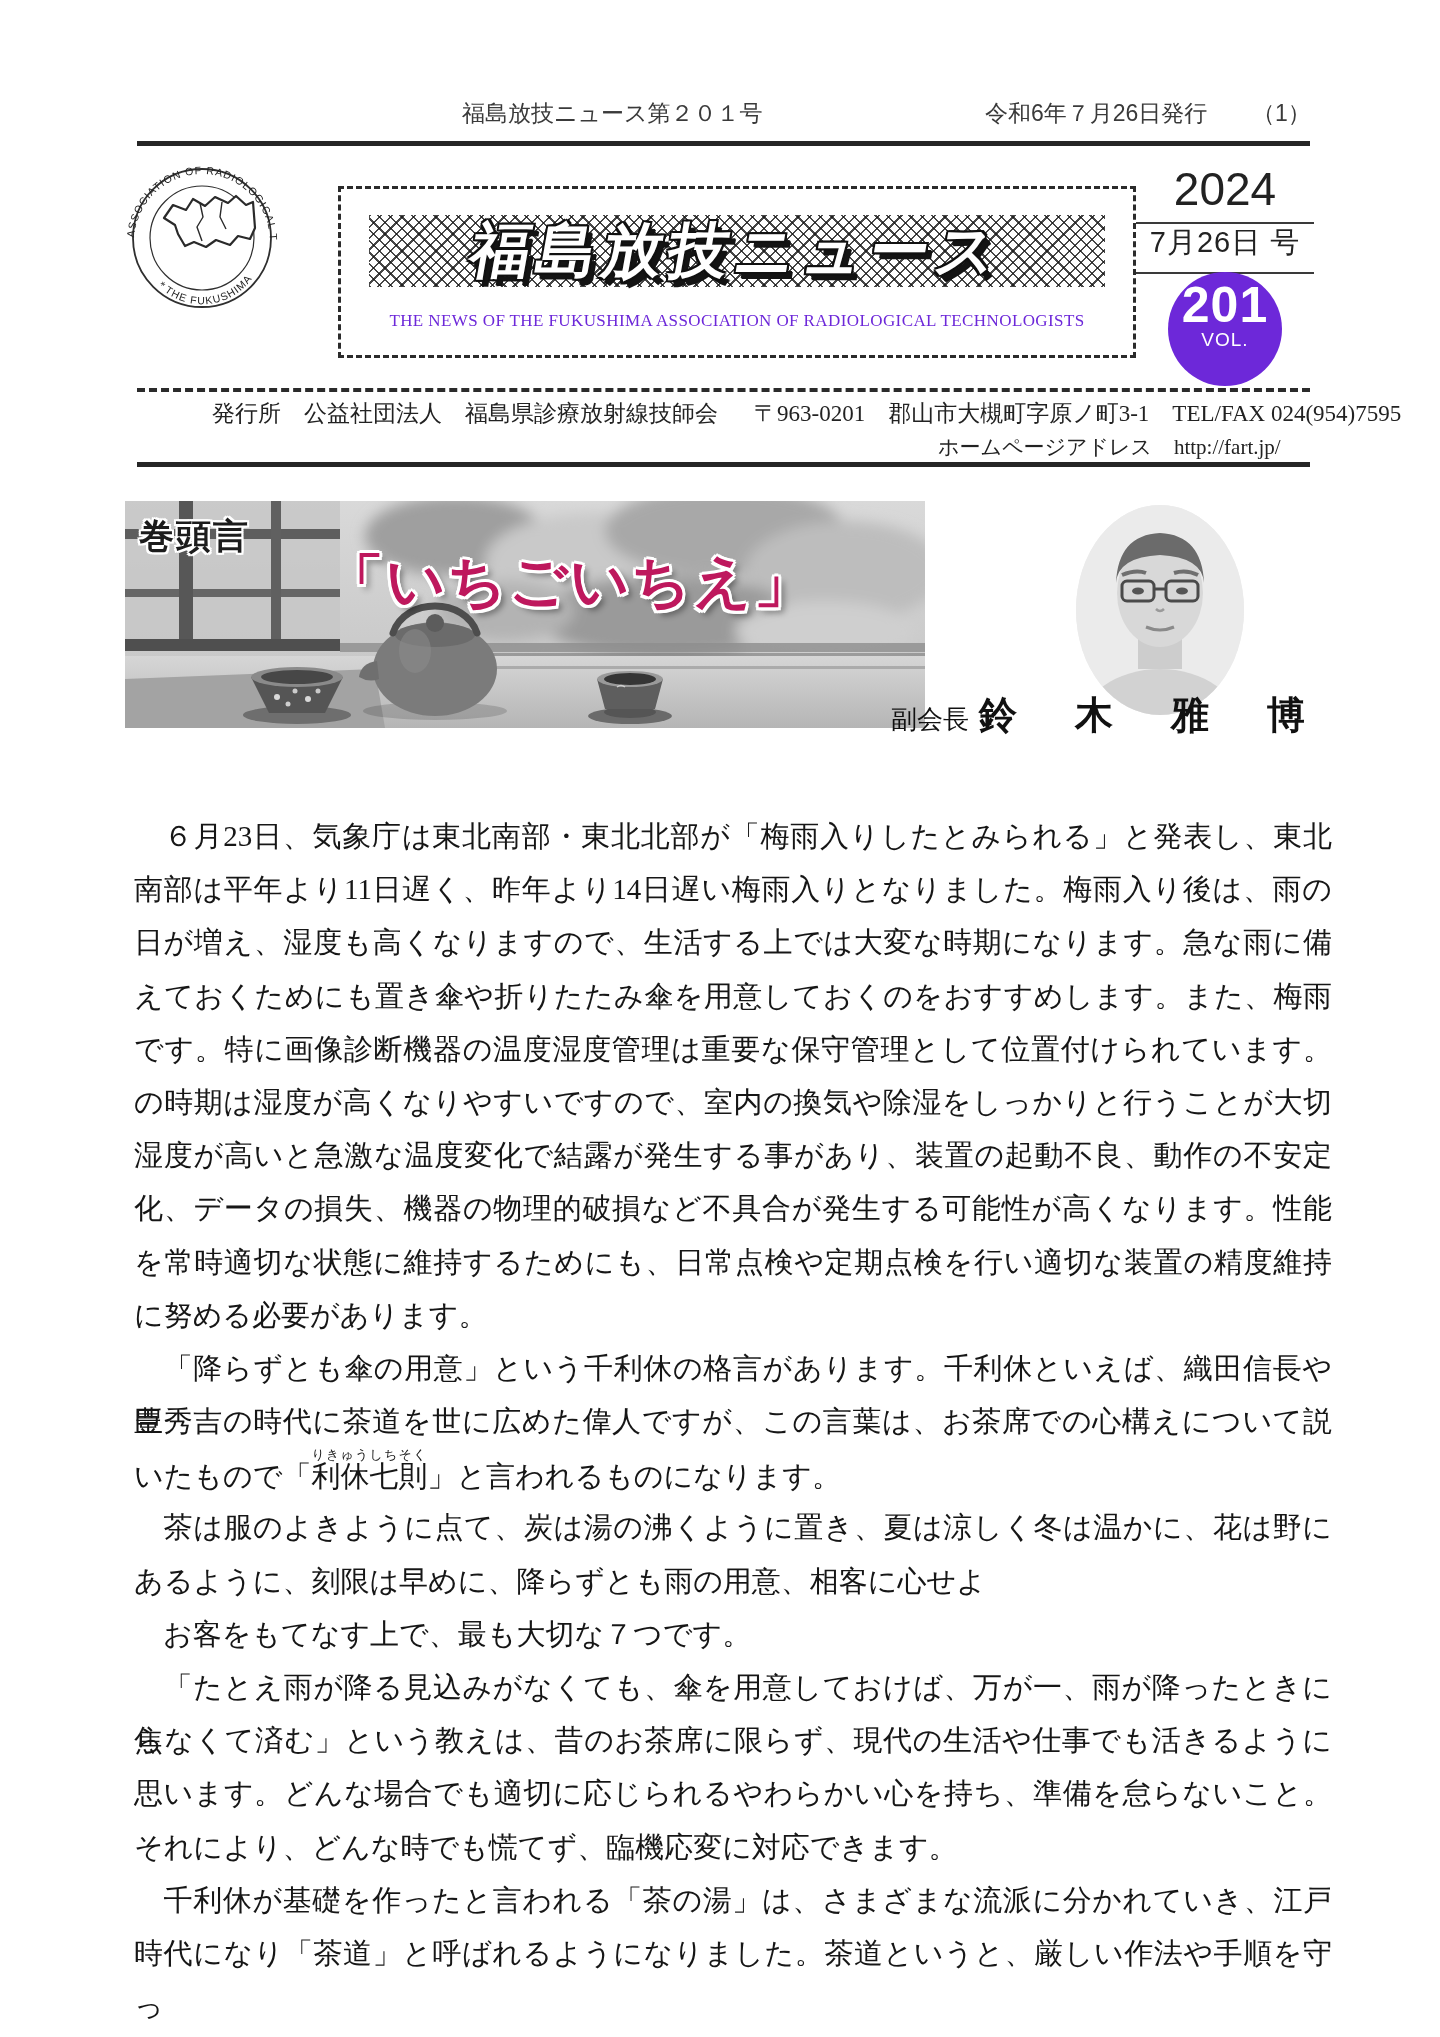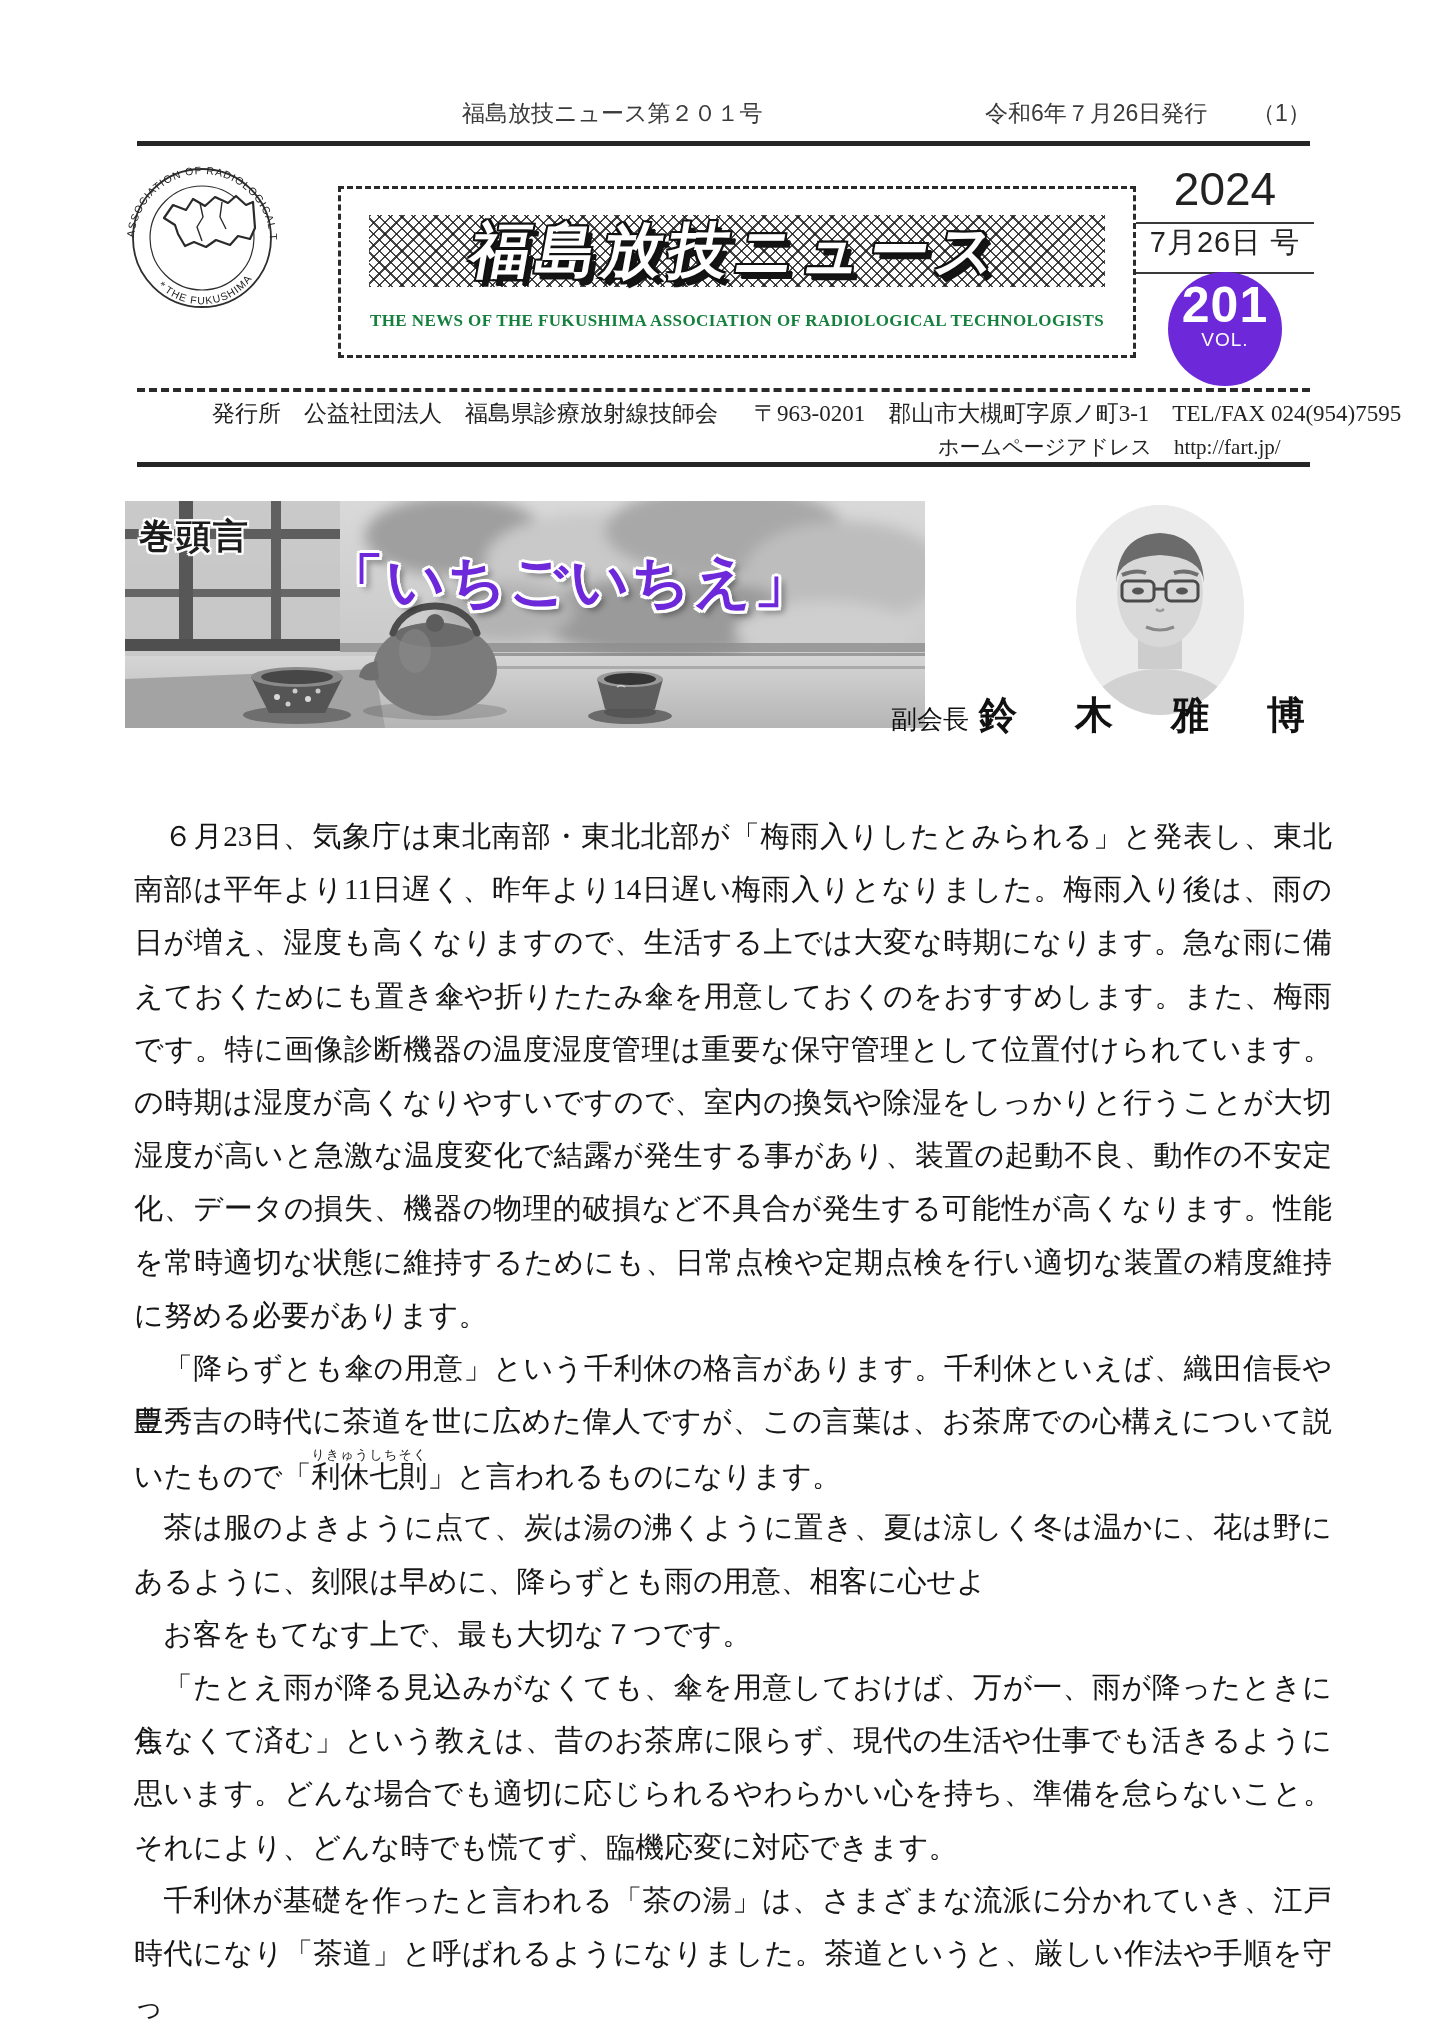--- a/index.html
+++ b/index.html
@@ -33,21 +33,21 @@
   .mast-title {
     font-family:"Liberation Sans","DejaVu Sans",sans-serif;
     font-size:60px; font-weight:900; letter-spacing:6px; color:#ffffff;
     transform:skewX(-10deg); white-space:nowrap;
     text-shadow:
       2px 0 #111,-2px 0 #111,0 2px #111,0 -2px #111,
       2px 2px #111,-2px -2px #111,2px -2px #111,-2px 2px #111,
       6px 6px 0 #141414, 7px 7px 0 #141414;
   }
   .mast-sub { position:absolute; left:0; right:0; top:122px; text-align:center;
-    font-size:17px; letter-spacing:.4px; color:#15803d; white-space:nowrap;font-weight:bold; }
+    font-size:17px; letter-spacing:.4px; color:#6d28d9; white-space:nowrap; }
   
   .issue-col { position:absolute; left:1140px; top:160px; width:170px; text-align:center;
     font-family:"Liberation Sans","DejaVu Sans",sans-serif; }
   .issue-year { font-size:46px; color:#222; line-height:58px; }
   .issue-sep  { position:absolute; left:-4px; width:178px; height:2px; background:#3a3a3a; }
   .issue-date { font-size:29px; color:#222; line-height:48px; letter-spacing:1px; }
   .vol-circle { position:absolute; left:28px; top:112px; width:114px; height:114px;
     border-radius:50%; background:#6d28d9; color:#fff; text-align:center; }
   .vol-num   { font-size:50px; font-weight:bold; line-height:66px; letter-spacing:1px; }
   .vol-label { font-size:19px; line-height:16px; margin-top:-6px; letter-spacing:1px; }
@@ -59,21 +59,21 @@
   .pub-row2 .pub-url { margin-left:22px;text-align:right; }
   
   .banner { position:absolute; left:125px; top:501px; width:800px; height:227px; overflow:hidden; background:#cfcfcf;padding-left:23px; }
   .banner svg { position:absolute; left:0; top:0; }
   .banner-label { position:absolute; left:14px; top:12px;
     font-family:"Liberation Sans","DejaVu Sans",sans-serif;
     font-size:35px; font-weight:bold; color:#1c1c1c; letter-spacing:2px;
     text-shadow:2px 0 #fff,-2px 0 #fff,0 2px #fff,0 -2px #fff,2px 2px #fff,-2px -2px #fff,2px -2px #fff,-2px 2px #fff; }
   .banner-headline { position:absolute; left:0; right:0; top:42px; text-align:center; padding-left:90px;
     font-family:"Liberation Sans","DejaVu Sans",sans-serif;
-    font-size:58px; font-weight:900; color:#6d28d9; letter-spacing:2px; white-space:nowrap;
+    font-size:58px; font-weight:900; color:#be185d; letter-spacing:2px; white-space:nowrap;
     text-shadow:3px 0 #fff,-3px 0 #fff,0 3px #fff,0 -3px #fff,2.5px 2.5px #fff,-2.5px -2.5px #fff,2.5px -2.5px #fff,-2.5px 2.5px #fff, 5px 5px 6px rgba(0,0,0,.45); }
   
   .portrait { position:absolute; left:1076px; top:505px; width:168px; height:210px;
     border-radius:50%; overflow:hidden; background:#ececec; }
   .author-cap { position:absolute; top:690px; left:1000px; width:315px;
     display:flex; align-items:baseline; justify-content:flex-end; white-space:nowrap;
     font-family:"Liberation Sans","DejaVu Sans",sans-serif; color:#111; }
   .author-title { font-size:26px; }
   .author-name  { font-size:38px; font-weight:600; letter-spacing:10px; margin-left:10px; }
   

